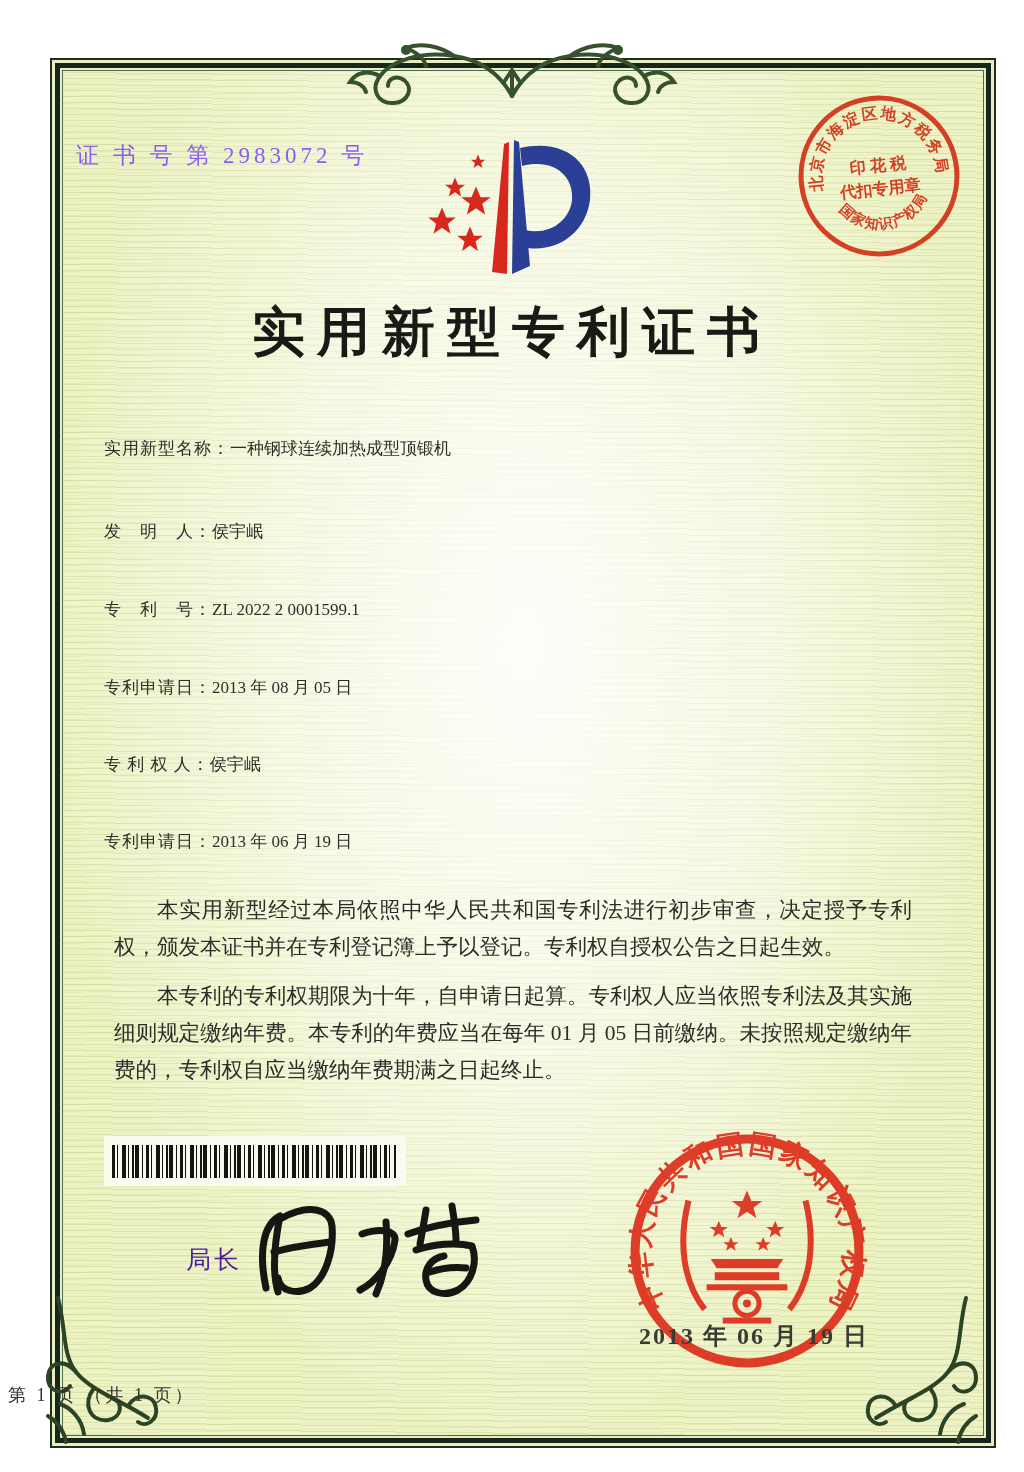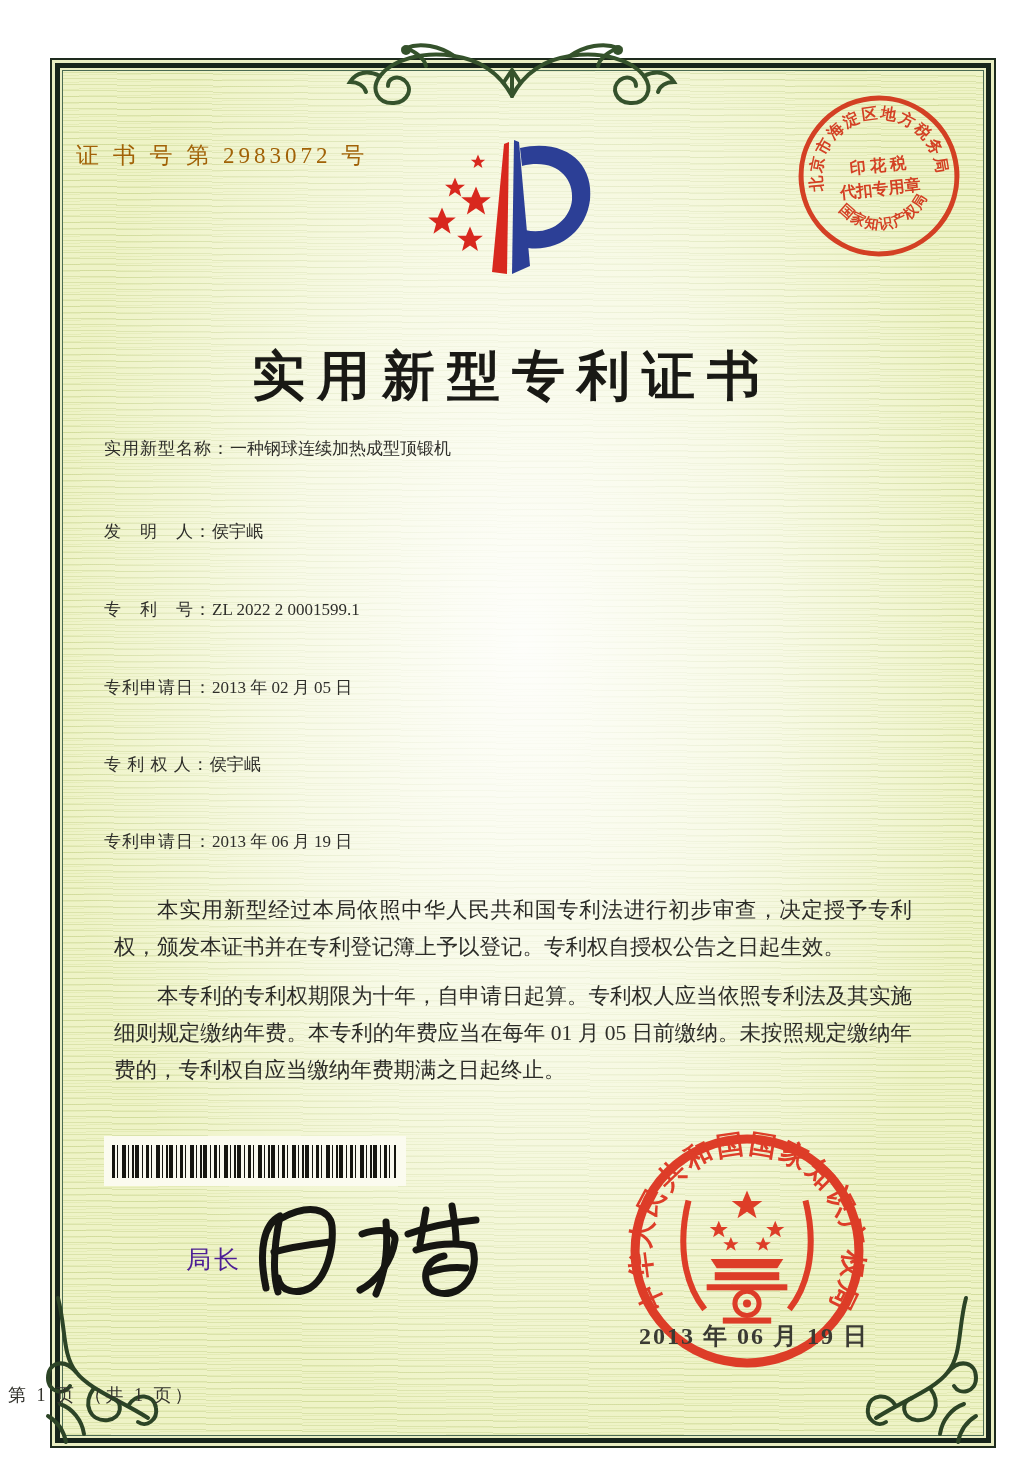--- a/index.html
+++ b/index.html
@@ -22,26 +22,26 @@
     width:100%;height:100%;box-sizing:border-box;
     border:1px solid #4a6a52;
     background-color:#eef3c6;
     background-image:
       radial-gradient(ellipse at 50% 42%, rgba(255,255,255,0.92) 0%, rgba(255,255,255,0.55) 38%, rgba(255,255,255,0) 72%),
       repeating-linear-gradient(0.6deg, rgba(148,170,66,0.22) 0px, rgba(148,170,66,0.22) 1px, rgba(0,0,0,0) 1px, rgba(0,0,0,0) 6px),
       repeating-linear-gradient(-0.8deg, rgba(170,190,90,0.14) 0px, rgba(170,190,90,0.14) 1px, rgba(0,0,0,0) 1px, rgba(0,0,0,0) 7px);
   }
   .ornament{position:absolute;pointer-events:none;}
   
-  .cert-no{position:absolute;left:76px;top:140px;font-size:23px;letter-spacing:4px;color:#a16207;}
+  .cert-no{position:absolute;left:76px;top:140px;font-size:23px;letter-spacing:4px;color:#8b5cf6;}
   .logo{position:absolute;left:408px;top:126px;width:205px;height:162px;}
   .tax-stamp{position:absolute;left:793px;top:90px;width:172px;height:172px;transform:rotate(-6deg);opacity:.93;}
   .title{
     position:absolute;left:0;top:297px;width:100%;text-align:center;
-    font-size:53px;font-weight:bold;letter-spacing:12px;color:#191915;margin-top:44px;
+    font-size:53px;font-weight:bold;letter-spacing:12px;color:#191915;
   }
   .field{position:absolute;left:104px;font-size:17px;color:#2e2e2a;white-space:nowrap;}
   .field .lbl{letter-spacing:1px;}
   .f0{top:437px}.f1{top:520px}.f2{top:598px}.f3{top:676px}.f4{top:753px}.f5{top:830px}
   .body-text{
     position:absolute;left:102px;top:880px;width:822px;
     font-size:21.5px;line-height:37px;text-align:justify;color:#2c2c28;
   }
   .body-text p{margin:12px;text-indent:2em;}
   .barcode-strip{position:absolute;left:104px;top:1136px;width:302px;height:50px;background:#fbfbef;}
@@ -151,21 +151,21 @@
 <div class="field f0">
   <span class="lbl">实用新型名称：</span><span>一种钢球连续加热成型顶锻机</span>
 </div>
 <div class="field f1">
   <span class="lbl">发　明　人：</span><span>侯宇岷</span>
 </div>
 <div class="field f2">
   <span class="lbl">专　利　号：</span><span>ZL 2022 2 0001599.1</span>
 </div>
 <div class="field f3">
-  <span class="lbl">专利申请日：</span><span>2013 年 02 月 05 日</span>
+  <span class="lbl">专利申请日：</span><span>2013 年 08 月 05 日</span>
 </div>
 <div class="field f4">
   <span class="lbl">专 利 权 人：</span><span>侯宇岷</span>
 </div>
 <div class="field f5">
   <span class="lbl">专利申请日：</span><span>2013 年 06 月 19 日</span>
 </div>
 
 <div class="body-text">
   <p>本实用新型经过本局依照中华人民共和国专利法进行初步审查，决定授予专利权，颁发本证书并在专利登记簿上予以登记。专利权自授权公告之日起生效。</p>

